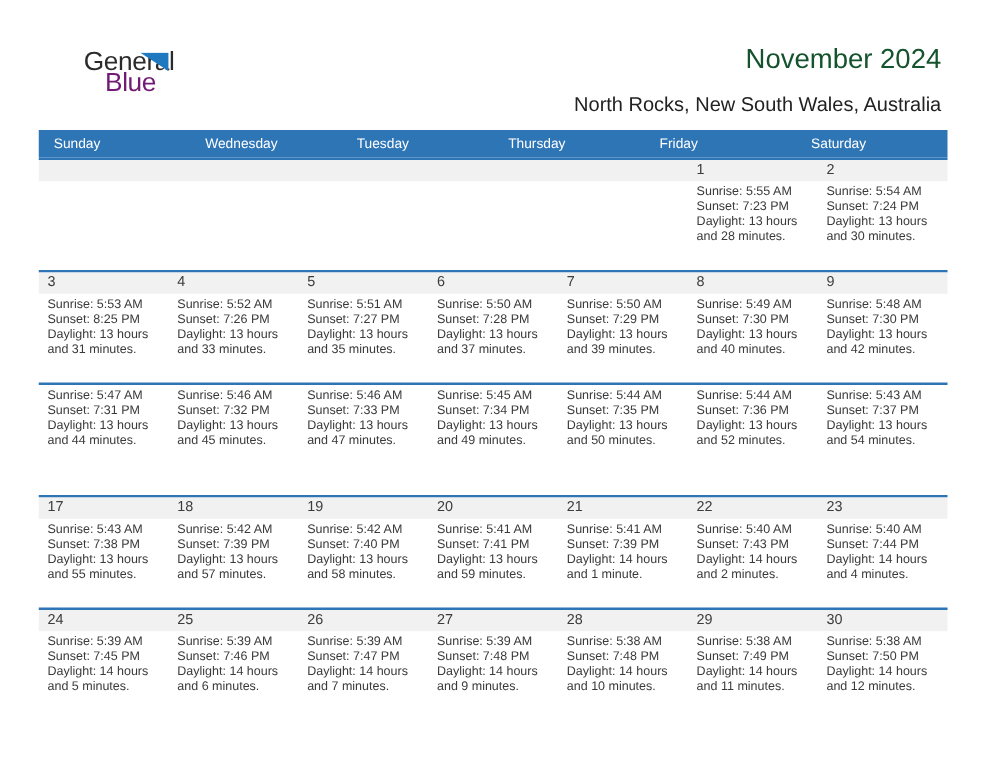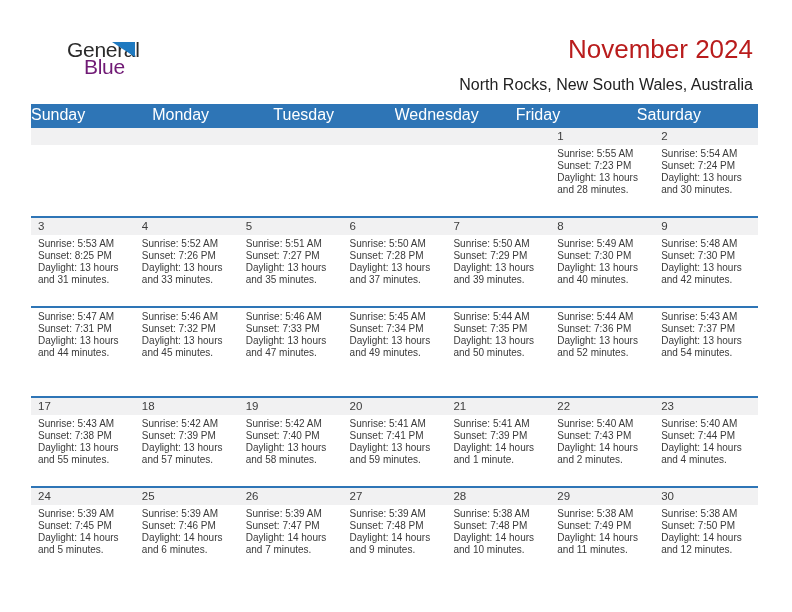--- a/index.html
+++ b/index.html
@@ -9,26 +9,26 @@
   }
   
   .logo{position:absolute;left:33px;top:38px;width:110px;height:42px;}
   .logo-general{position:absolute;left:0;top:0;font-size:21px;color:#2b2b2b;letter-spacing:-0.3px;margin-left:34px;}
   .logo-triangle{
     position:absolute;left:79px;top:4px;width:23px;height:15px;background:#1e79c0;
     clip-path:polygon(0 0,100% 0,100% 100%);
   }
   .logo-blue{position:absolute;left:51px;top:17px;font-size:21px;color:#701a75;letter-spacing:-0.3px;}
   
-  .title{position:absolute;right:39px;top:34px;font-size:26px;color:#b91c1c;text-align:right;}
+  .title{position:absolute;right:39px;top:34px;font-size:22px;color:#14532d;text-align:right;}
   .subtitle{position:absolute;right:39px;top:76px;font-size:16px;color:#222222;text-align:left;}
   
   .calendar{position:absolute;left:31px;top:104px;width:727px;}
   .weekday-row{display:flex;background:#2e75b6;height:22px;}
-  .weekday{flex:1;color:#ffffff;font-size:16px;line-height:22px;padding-left:0;overflow:hidden;white-space:nowrap;}
+  .weekday{flex:1;color:#ffffff;font-size:11px;line-height:22px;padding-left:12px;overflow:hidden;white-space:nowrap;}
   .week-row{border-top:2px solid #2e75b6;height:88px;}
   .day-band{display:flex;background:#f1f1f2;height:17px;}
   .day-num{flex:1;font-size:11.5px;line-height:16px;padding-left:7px;color:#3c3c3c;}
   .details-row{display:flex;}
   .day-cell{flex:1;padding:3px 3px 0 7px;font-size:10px;line-height:12px;color:#3a3a3a;overflow:hidden;}
   .line{white-space:nowrap;}
 </style>
 </head>
 <body>
 
@@ -39,23 +39,23 @@
     <span class="logo-triangle"></span>
     <span class="logo-blue">Blue</span>
   </div>
 
   <div class="title">November 2024</div>
   <div class="subtitle">North Rocks, New South Wales, Australia</div>
 
   <div class="calendar">
     <div class="weekday-row">
         <div class="weekday">Sunday</div>
-        <div class="weekday">Monday</div>
+        <div class="weekday">Wednesday</div>
         <div class="weekday">Tuesday</div>
-        <div class="weekday">Wednesday</div>
+        <div class="weekday">Thursday</div>
         <div class="weekday">Friday</div>
         <div class="weekday">Saturday</div>
       </div>
     <div>
         <div class="week-row">
           <div class="day-band">
             <div class="day-num"></div>
             <div class="day-num"></div>
             <div class="day-num"></div>
             <div class="day-num"></div>

